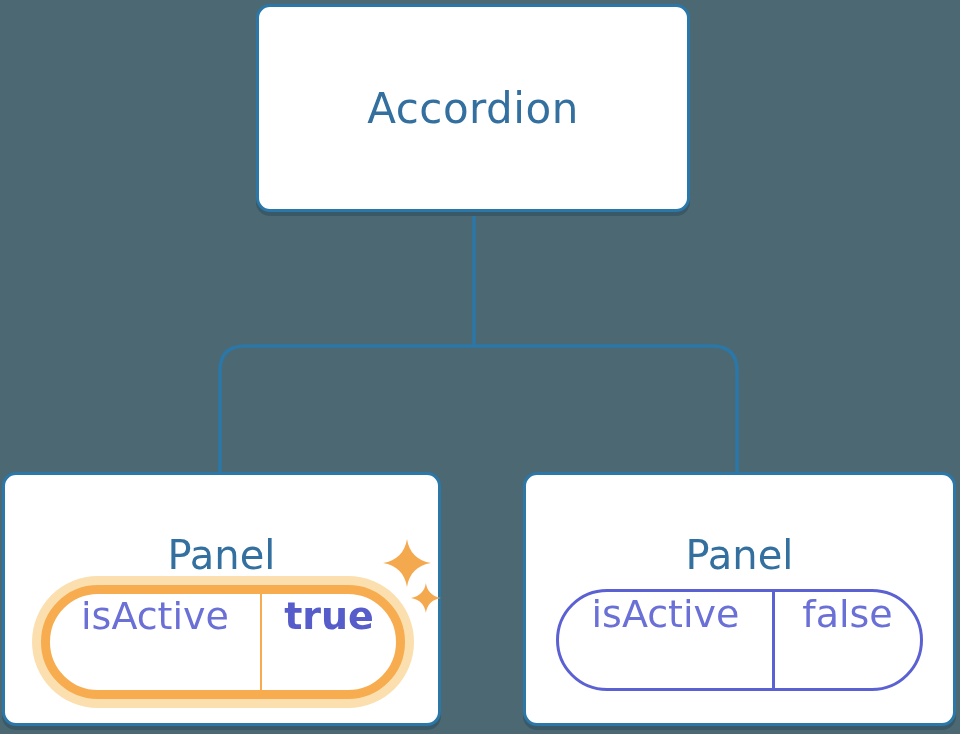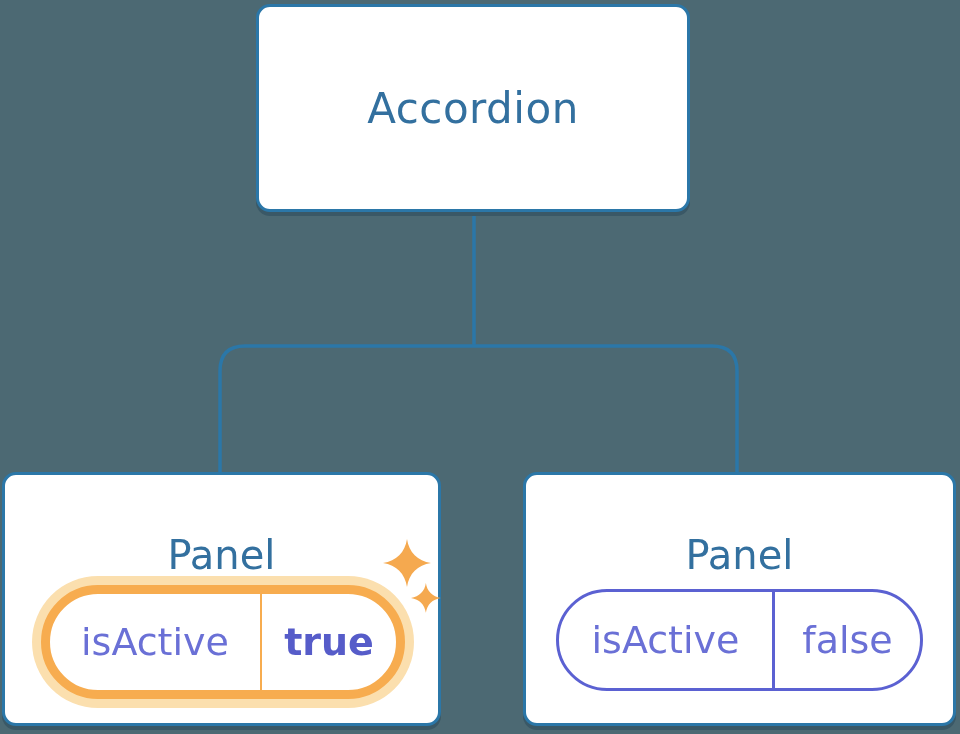--- a/index.html
+++ b/index.html
@@ -69,21 +69,21 @@
     display: flex;
     align-items: stretch;
     background: #fff;
     border-radius: 70px;
     box-sizing: border-box;
     font-size: 38px;
     color: var(--state-text, #6A70D6);
   }
   .pill .cell {
     display: flex;
-    align-items: center;
+    align-items: flex-start;
     justify-content: center;
   }
   .pill-active {
     left: 36px; top: 110px;
     width: 364px; height: 114px;
     border: 9px solid var(--active-ring, #F7AC4F);
     box-shadow: 0 0 0 9px var(--active-glow, #FBDFAE);
   }
   .pill-active .cell-key { width: 210px; }
   .pill-active .cell-val { flex: 1; }

